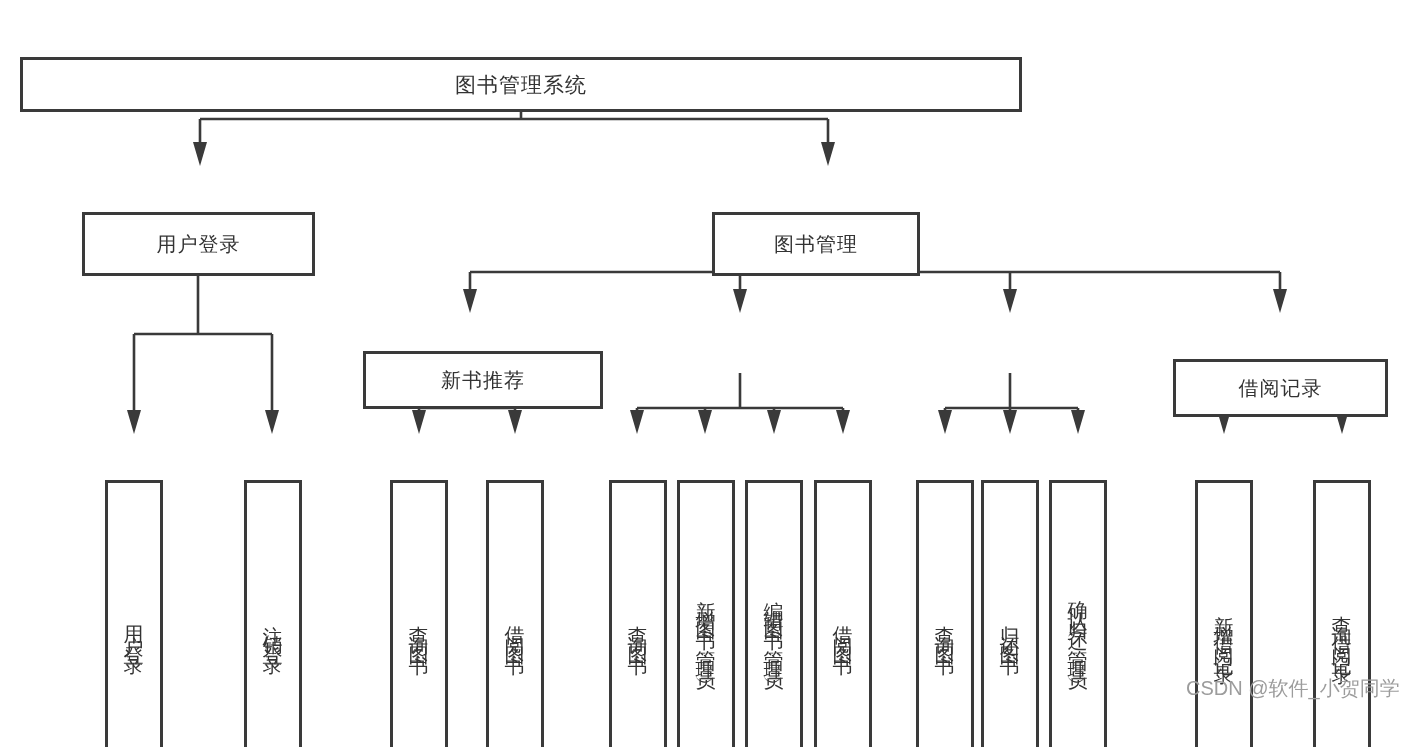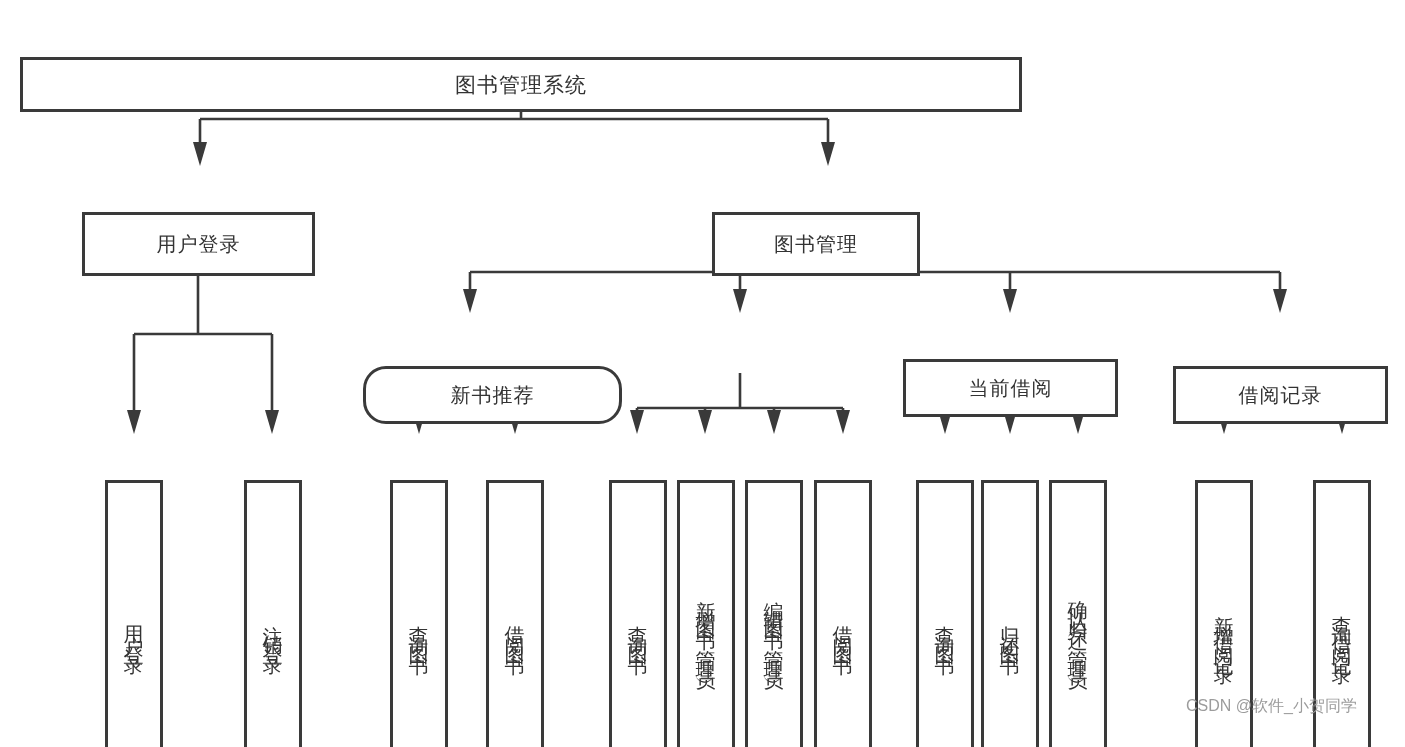--- a/index.html
+++ b/index.html
@@ -25,22 +25,22 @@
   .root-label{font-size:21px;}
   .v-label{
     writing-mode:vertical-rl;
     text-orientation:mixed;
     font-size:20px;
     letter-spacing:10px;
     line-height:1;
   }
   .watermark{
     position:absolute;z-index:3;
-    left:1186px;top:696px;
-    font-size:16px;
+    left:1186px;top:675px;
+    font-size:20px;
     white-space:nowrap;
     color:var(--color-watermark,#9c9c9c);
   }
 </style>
 </head>
 <body>
 
 <div class="canvas">
 
   <svg class="connectors" viewBox="0 0 1405 747" xmlns="http://www.w3.org/2000/svg">
@@ -90,27 +90,24 @@
     <span class="h-label root-label">图书管理系统</span>
   </div>
 
   <div class="node" style="left:82px;top:168px;width:233px;height:64px;">
     <span class="h-label">用户登录</span>
   </div>
   <div class="node" style="left:712px;top:168px;width:208px;height:64px;">
     <span class="h-label">图书管理</span>
   </div>
 
-  <div class="node" style="left:363px;top:322px;width:259px;height:58px;border-radius:23px;">
+  <div class="node" style="left:363px;top:307px;width:240px;height:58px;">
     <span class="h-label">新书推荐</span>
   </div>
-  <div class="node" style="left:903px;top:315px;width:215px;height:58px;">
-    <span class="h-label">当前借阅</span>
-  </div>
-  <div class="node" style="left:1173px;top:322px;width:215px;height:58px;">
+  <div class="node" style="left:1173px;top:315px;width:215px;height:58px;">
     <span class="h-label">借阅记录</span>
   </div>
 
   <div class="node leaf" style="left:105px;top:436px;width:58px;height:299px;">
     <span class="v-label">用户登录</span>
   </div>
   <div class="node leaf" style="left:244px;top:436px;width:58px;height:299px;">
     <span class="v-label">注销登录</span>
   </div>
 

